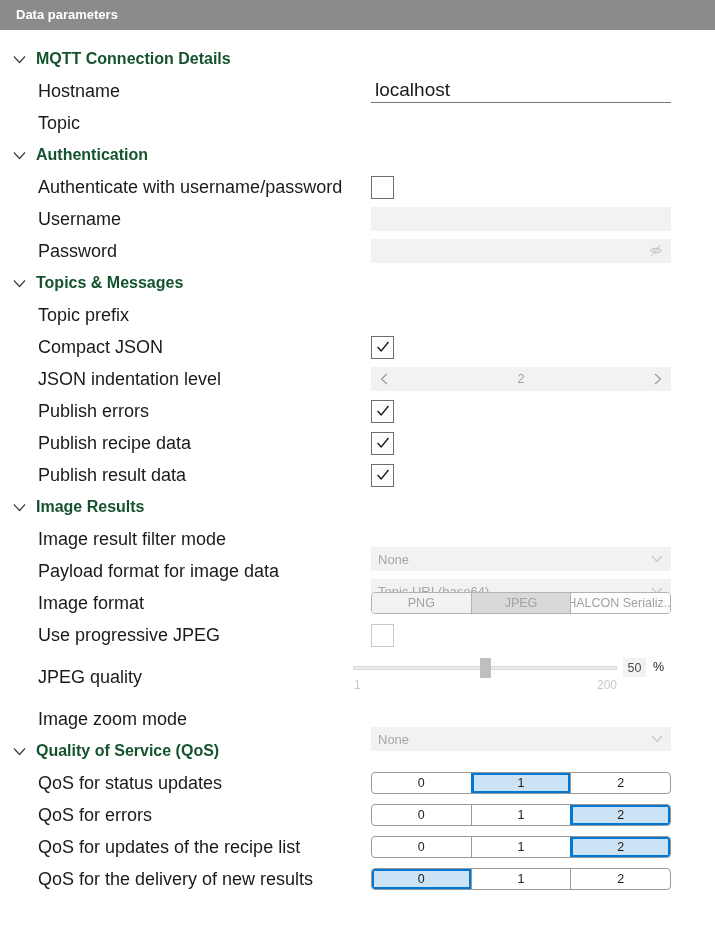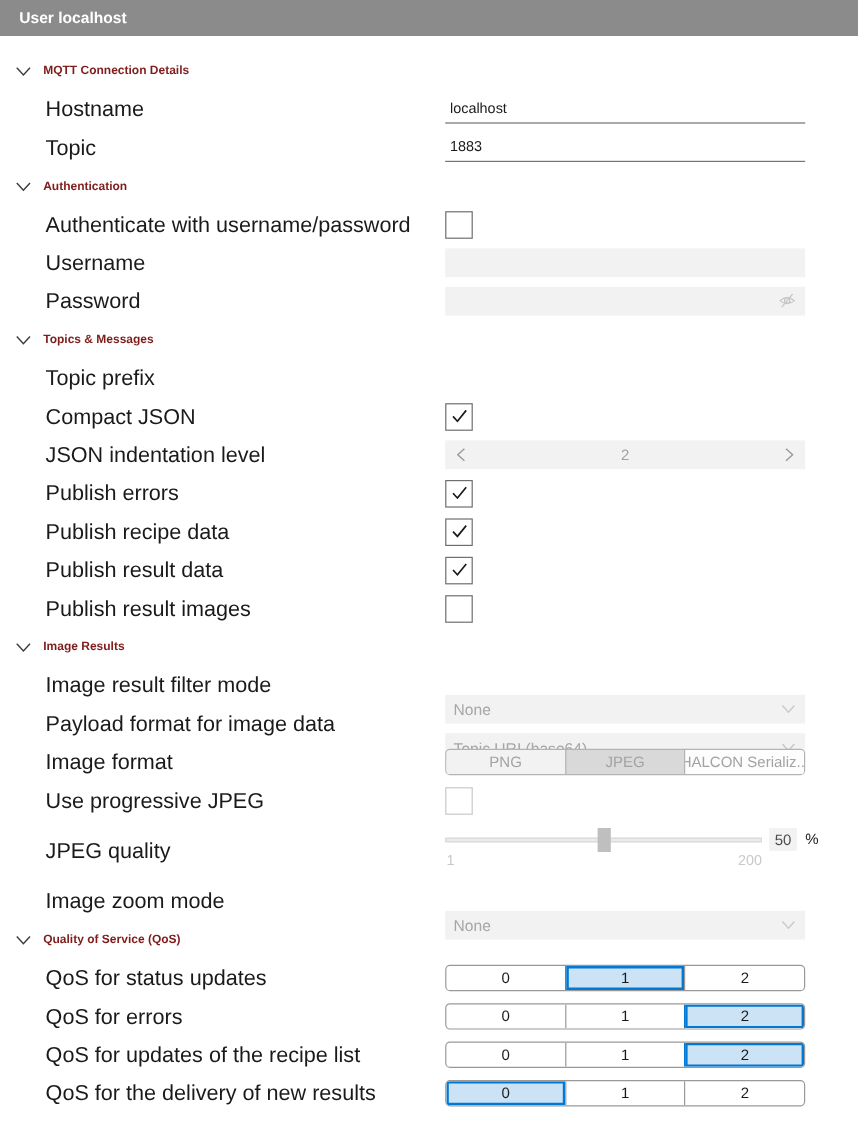--- a/index.html
+++ b/index.html
@@ -9,31 +9,31 @@
     position:relative;overflow:hidden;
   }
   .titlebar{
     height:30px;background:#8b8b8b;color:#ffffff;
     font-size:13px;font-weight:bold;line-height:30px;padding-left:16px;
   }
   .content{padding-top:13px}
   
   .sec{height:32px;display:flex;align-items:center}
   .sec .chev{margin-left:13px;margin-right:10px;display:flex;align-items:center}
-  .sec .sec-title{font-size:10px;font-weight:bold;color:#7f1d1d}
+  .sec .sec-title{font-size:16px;font-weight:bold;color:#14532d}
   
   .row{height:32px;position:relative;display:flex;align-items:center}
   .row.tall{height:52px}
   .lbl{margin-left:38px;font-size:18px;color:#1a1a1a}
   .ctrl{position:absolute;left:371px;top:0;height:100%;width:300px;display:flex;align-items:center}
   
   .tin{
     width:300px;height:23px;border:none;outline:none;background:#fff;
     border-bottom:1px solid #737373;font-family:"Liberation Sans",sans-serif;
-    font-size:12px;color:#1a1a1a;padding:0 0 1px 4px;box-sizing:border-box;
+    font-size:19px;color:#1a1a1a;padding:0 0 1px 4px;box-sizing:border-box;
   }
   
   .tin-dis{
     width:300px;height:24px;border:none;outline:none;background:#f2f2f2;
     font-family:"Liberation Sans",sans-serif;font-size:13px;color:#a6a6a6;
     padding:0 0 0 6px;box-sizing:border-box;
   }
   .pw-wrap{position:relative;width:300px;height:24px}
   .pw-wrap .eye{position:absolute;right:7px;top:4px}
   
@@ -79,37 +79,37 @@
   }
   .qosctl .qseg{
     flex:1;display:flex;align-items:center;justify-content:center;
     font-size:12.5px;color:#1a1a1a;border-left:1px solid #999999;cursor:pointer;
   }
   .qosctl .qseg:first-child{border-left:none}
   .qosctl .qseg.sel{
     background:#cbe3f5;box-shadow:inset 0 0 0 2px #0078d4;border-left-color:#0078d4;
   }
   
-  .slider-area{position:absolute;left:371px;top:0;width:310px;height:100%}
+  .slider-area{position:absolute;left:353px;top:0;width:310px;height:100%}
   .slider-line{position:absolute;left:0;top:15px;width:264px;height:4px;
     background:#ececec;border:1px solid #d9d9d9;box-sizing:border-box}
   .slider-handle{position:absolute;top:-9px;width:11px;height:20px;background:#bfbfbf}
   .slider-valbox{position:absolute;left:270px;top:7px;width:23px;height:19px;
     background:#f2f2f2;display:flex;align-items:center;justify-content:center;
     font-size:12.5px;color:#4d4d4d}
   .slider-unit{position:absolute;left:300px;top:9px;font-size:12.5px;color:#1a1a1a}
   .slider-min{position:absolute;left:1px;top:27px;font-size:12px;color:#c9c9c9}
   .slider-max{position:absolute;left:244px;top:27px;font-size:12px;color:#c9c9c9}
   svg{display:block}
 </style>
 </head>
 <body>
 
 <div class="titlebar">
-  <span>User localhost</span>
+  <span>Data parameters</span>
 </div>
 
 <div class="content">
 
   <div class="sec">
     <span class="chev">
       <svg width="13" height="9" viewBox="0 0 13 9">
           <polyline points="1,1.5 6.5,7.5 12,1.5" fill="none" stroke="#3c3c3c" stroke-width="1.2"></polyline>
         </svg>
     </span>
@@ -118,23 +118,20 @@
 
   <div class="row">
     <span class="lbl">Hostname</span>
     <div class="ctrl">
       <input class="tin" type="text" value="localhost" style="">
     </div>
   </div>
 
   <div class="row">
     <span class="lbl">Topic</span>
-    <div class="ctrl">
-      <input class="tin" type="text" value="1883" style="">
-    </div>
   </div>
 
   <div class="sec">
     <span class="chev">
       <svg width="13" height="9" viewBox="0 0 13 9">
           <polyline points="1,1.5 6.5,7.5 12,1.5" fill="none" stroke="#3c3c3c" stroke-width="1.2"></polyline>
         </svg>
     </span>
     <span class="sec-title">Authentication</span>
   </div>
@@ -242,30 +239,20 @@
     <span class="lbl">Publish result data</span>
     <div class="ctrl">
       <div class="cb">
         <svg width="14" height="12" viewBox="0 0 14 12">
           <polyline points="1.5,6 5.2,10 12.5,1" fill="none" stroke="#1a1a1a" stroke-width="1.4"></polyline>
         </svg>
       </div>
     </div>
   </div>
 
-  <div class="row">
-    <span class="lbl">Publish result images</span>
-    <div class="ctrl">
-      <div class="cb">
-        <svg width="14" height="12" viewBox="0 0 14 12" style="visibility: hidden;">
-          <polyline points="1.5,6 5.2,10 12.5,1" fill="none" stroke="#1a1a1a" stroke-width="1.4"></polyline>
-        </svg>
-      </div>
-    </div>
-  </div>
 
   <div class="sec">
     <span class="chev">
       <svg width="13" height="9" viewBox="0 0 13 9">
           <polyline points="1,1.5 6.5,7.5 12,1.5" fill="none" stroke="#3c3c3c" stroke-width="1.2"></polyline>
         </svg>
     </span>
     <span class="sec-title">Image Results</span>
   </div>
 

